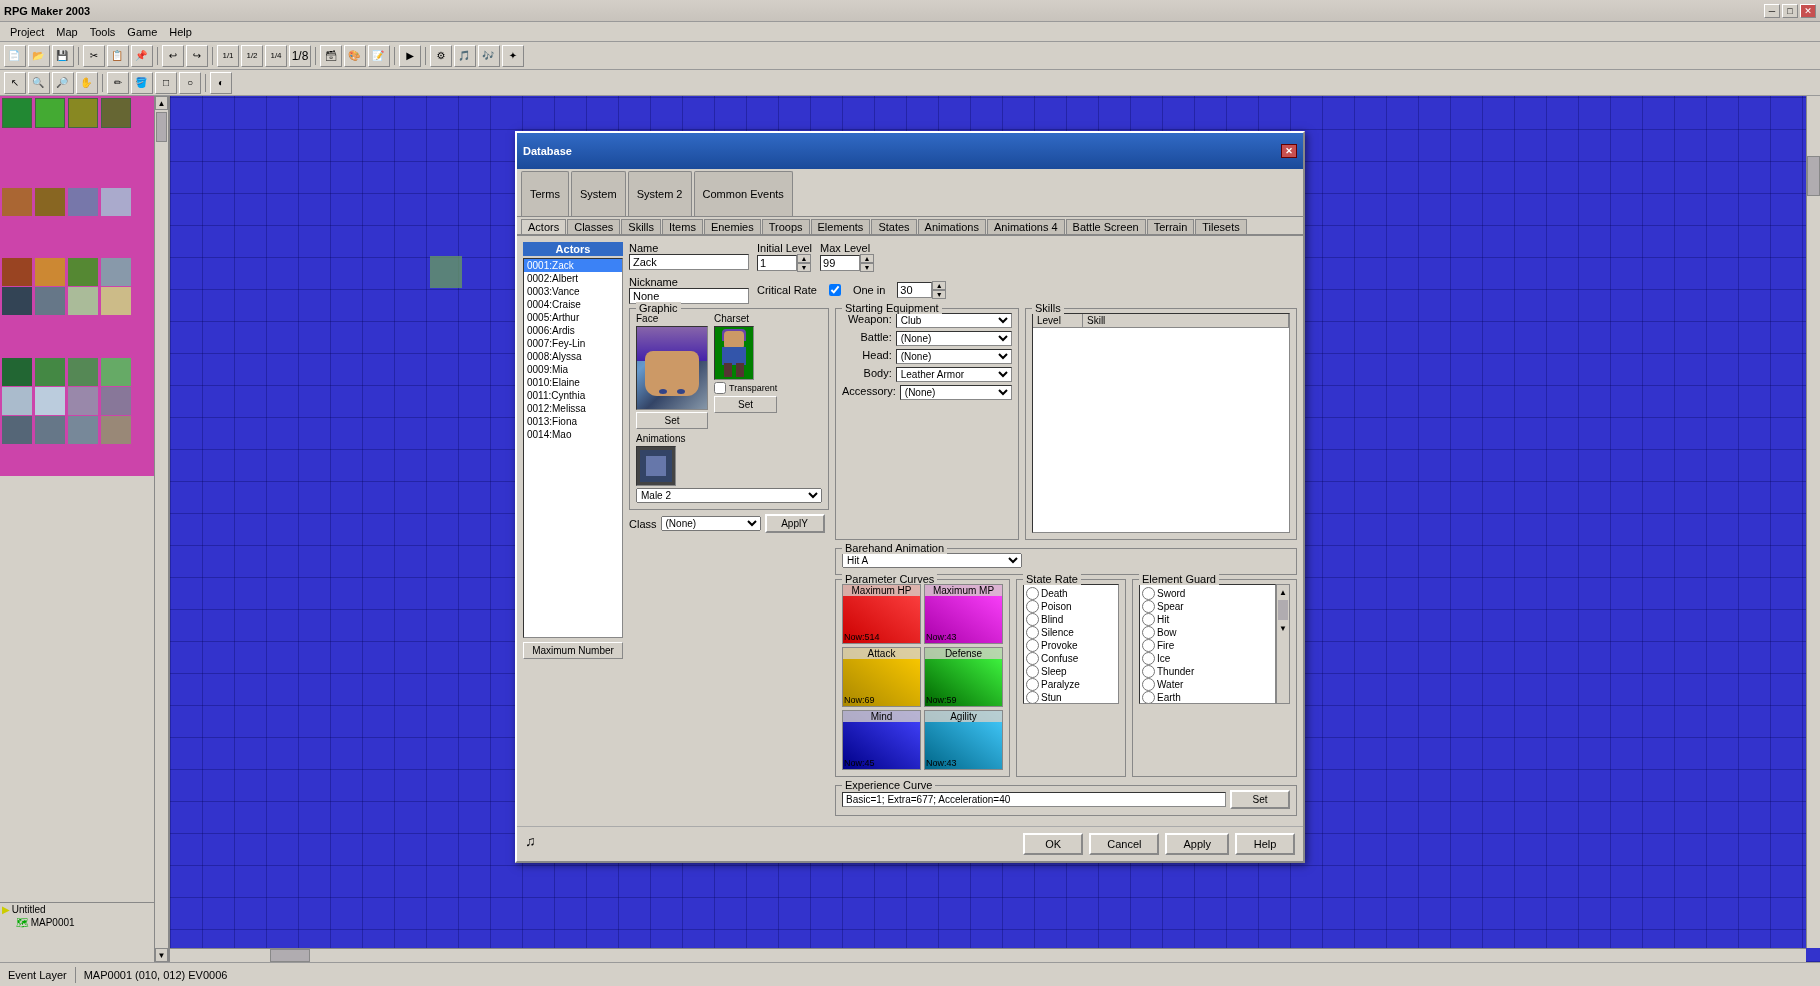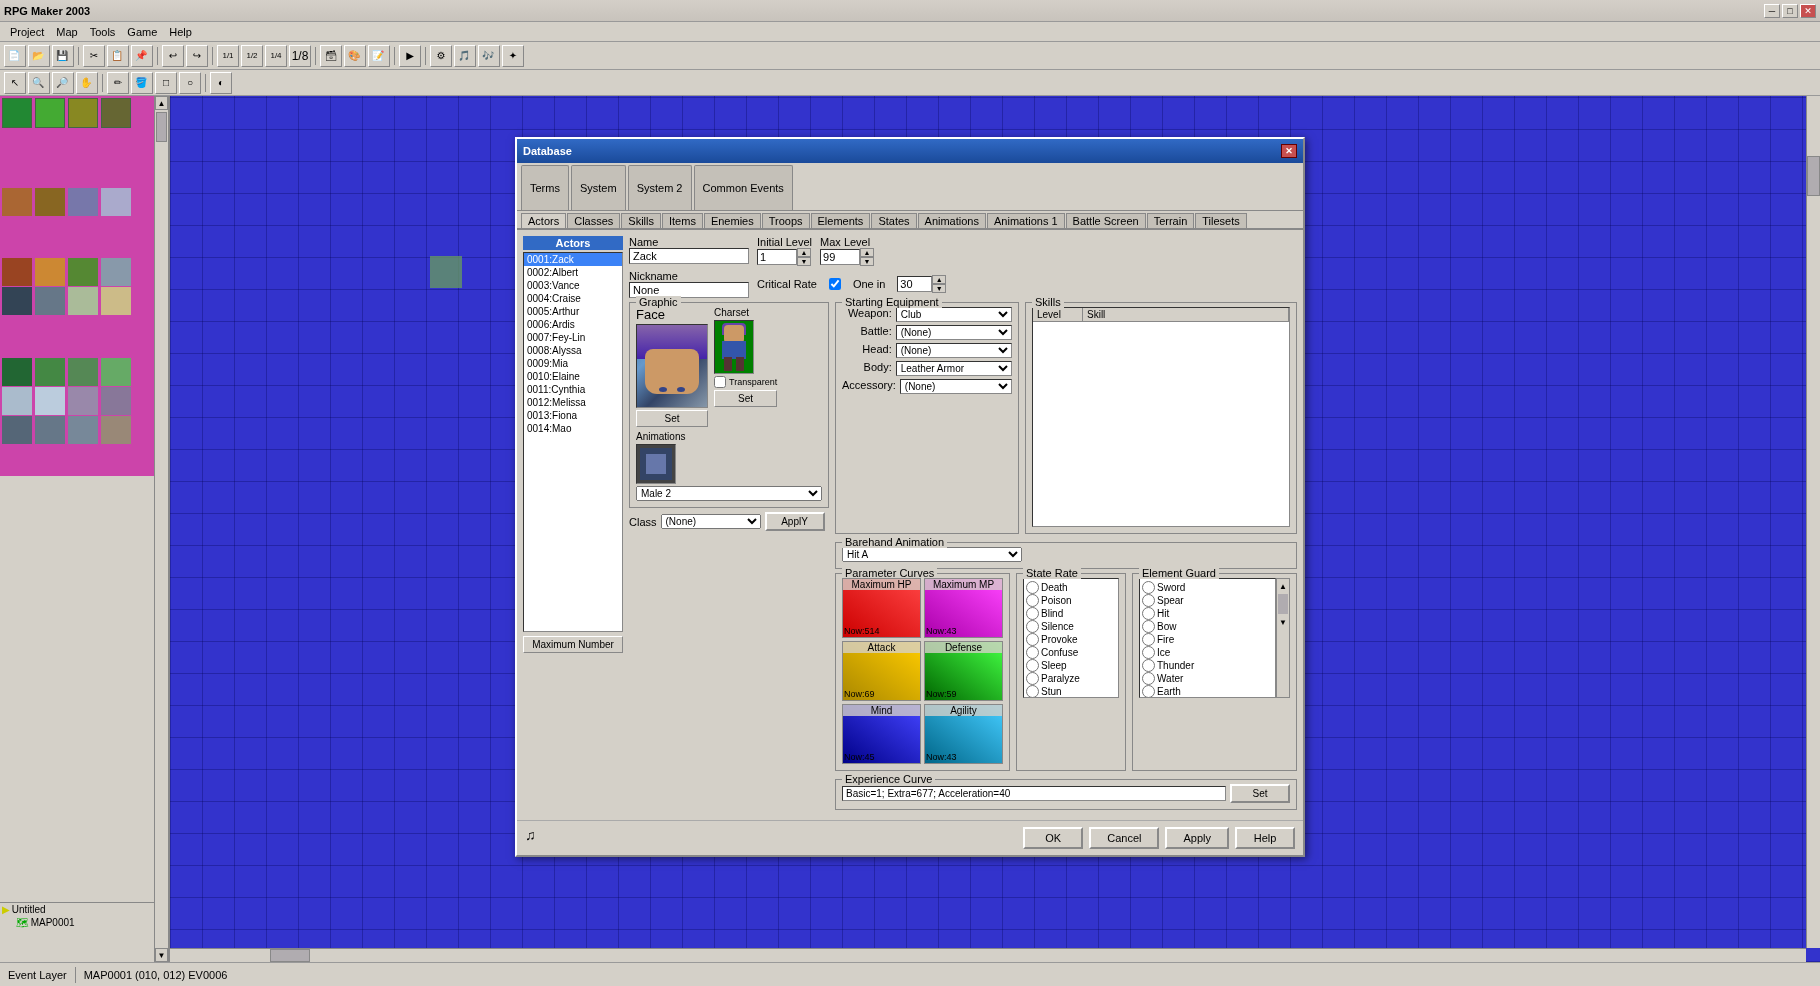--- a/index.html
+++ b/index.html
@@ -176,21 +176,21 @@
       border: 2px solid #888;
       border-top-color: #fff;
       border-left-color: #fff;
       width: 790px;
       min-height: 500px;
       position: relative;
       box-shadow: 2px 2px 8px rgba(0,0,0,0.5);
     }
     .dialog-title-bar {
       background: linear-gradient(to bottom, #316ac5, #1a4a9a);
-      height: 24px;
+      height: 36px;
       display: flex;
       align-items: center;
       padding: 0 6px;
       color: white;
       font-size: 11px;
       font-weight: bold;
     }
     .dialog-title-bar .close-btn {
       margin-left: auto;
       width: 16px;
@@ -802,21 +802,21 @@
       <div class="tab-row2" style="padding-top:2px;">
         <div class="tab2 active">Actors</div>
         <div class="tab2">Classes</div>
         <div class="tab2">Skills</div>
         <div class="tab2">Items</div>
         <div class="tab2">Enemies</div>
         <div class="tab2">Troops</div>
         <div class="tab2">Elements</div>
         <div class="tab2">States</div>
         <div class="tab2">Animations</div>
-        <div class="tab2">Animations 1</div>
+        <div class="tab2">Animations 4</div>
         <div class="tab2">Battle Screen</div>
         <div class="tab2">Terrain</div>
         <div class="tab2">Tilesets</div>
       </div>
 
       <div class="dialog-content">
 
         <div class="actors-section">
           <div class="section-title">Actors</div>
           <div class="actors-list">
@@ -890,21 +890,21 @@
           </div>
 
           <div class="middle-section">
 
             <div class="left-middle">
 
               <div class="group-box">
                 <span class="group-label">Graphic</span>
                 <div style="display:flex;gap:6px;align-items:flex-start;">
                   <div>
-                    <div style="font-size:13px;margin-bottom:2px;">Face</div>
+                    <div style="font-size:10px;margin-bottom:2px;">Face</div>
                     <div class="graphic-box">
                       <div class="face-img">
                         <div class="face-hair"></div>
                         <div class="face-skin">
                           <div class="face-eyes"></div>
                           <div class="face-eyes2"></div>
                         </div>
                       </div>
                     </div>
                     <button class="max-number-btn" style="width:72px;margin-top:2px;">Set</button>

